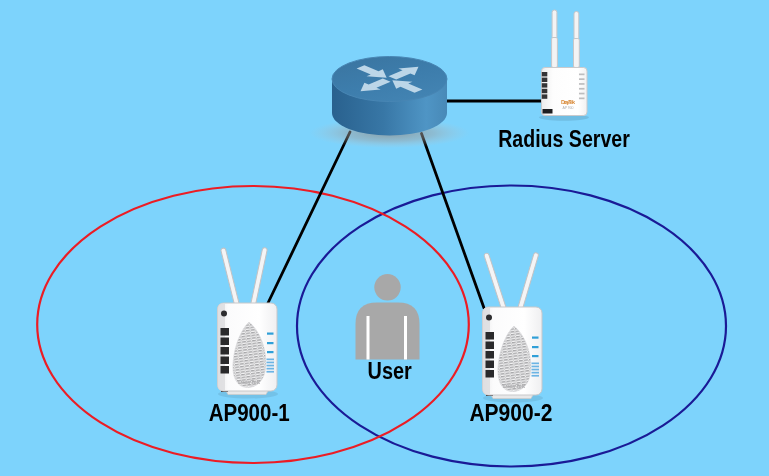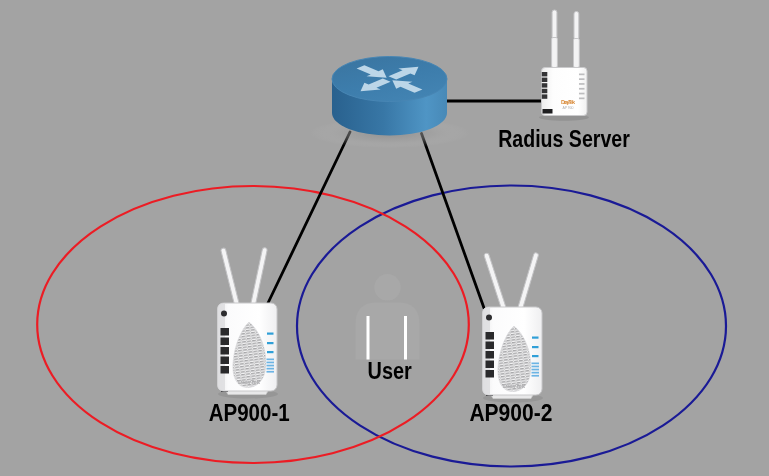--- a/index.html
+++ b/index.html
@@ -1,16 +1,16 @@
 <!DOCTYPE html>
 <html><head>
 <meta charset="utf-8">
 <style>
   html,body{margin:0;padding:0;background:#fff;}
-  #stage{position:relative;width:769px;height:476px;background:#a3a3a3;overflow:hidden;
+  #stage{position:relative;width:769px;height:476px;background:#7dd3fc;overflow:hidden;
          font-family:"Liberation Sans",sans-serif;}
   svg{position:absolute;left:0;top:0;}
 </style>
 </head>
 <body>
 <div id="stage">
 <svg width="769" height="476" viewBox="0 0 769 476">
 <defs>
   <radialGradient id="shadow" cx="50%" cy="50%" r="50%">
     <stop offset="0%" stop-color="#8a8a8a" stop-opacity="0.75"></stop>

